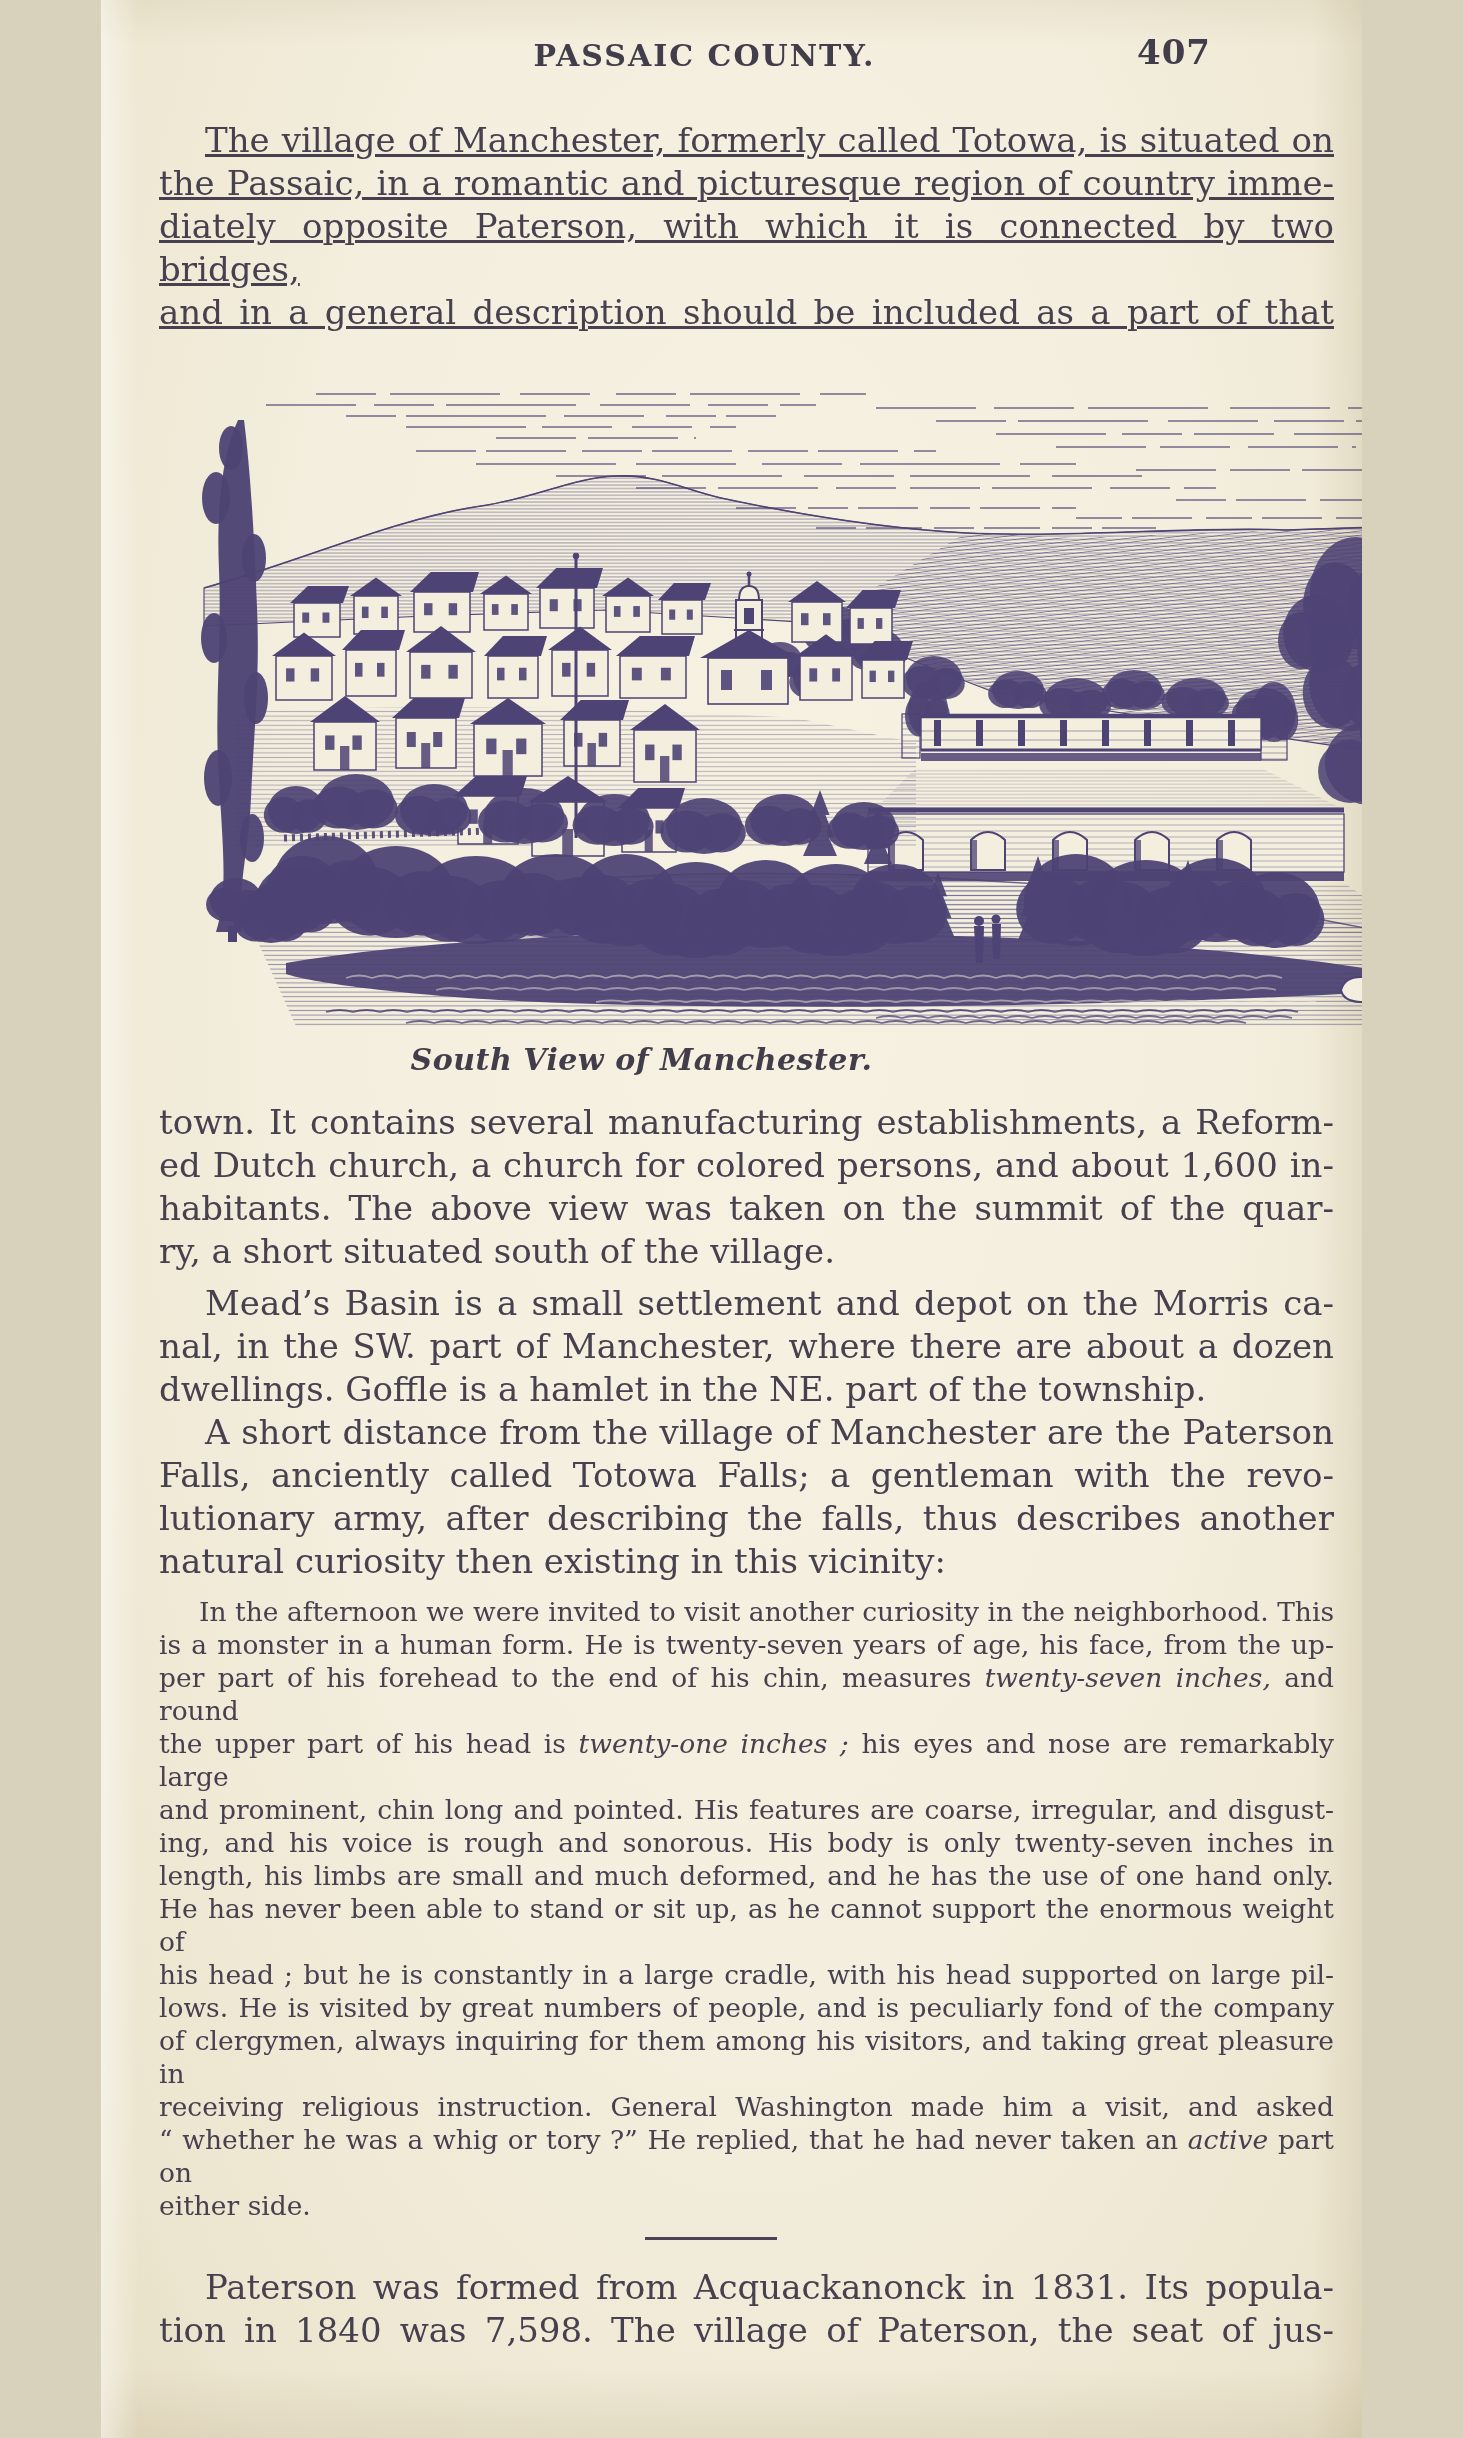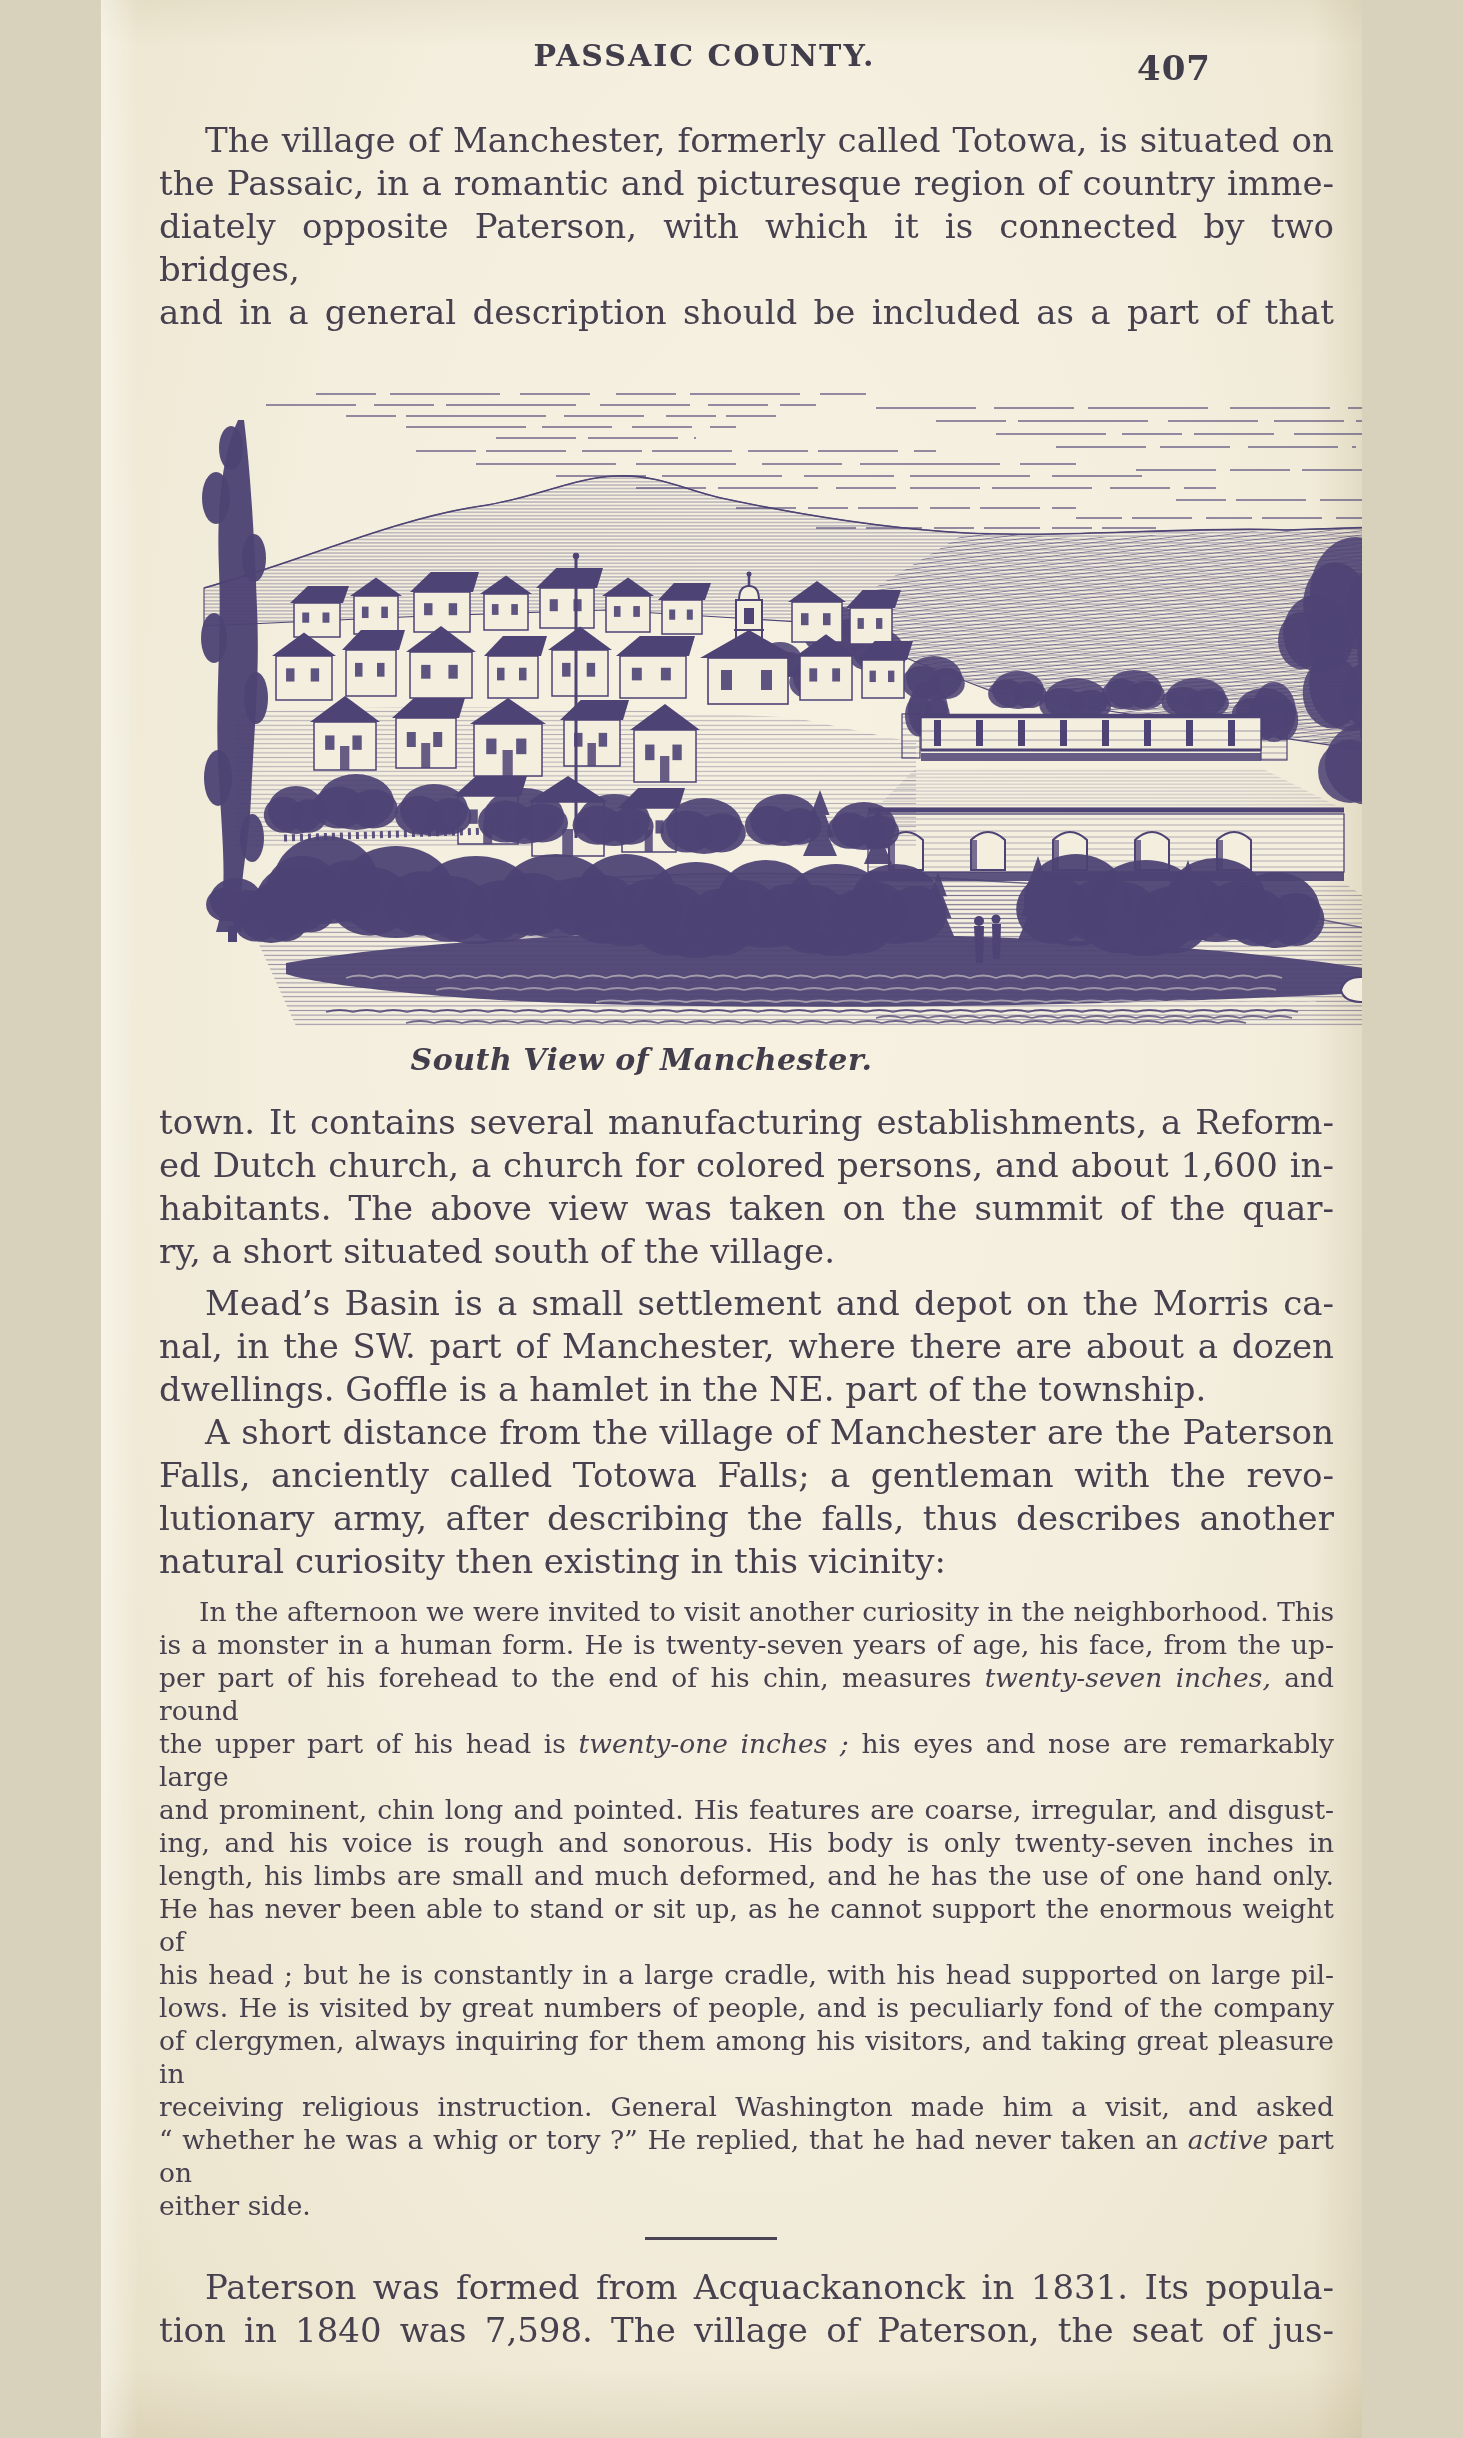--- a/index.html
+++ b/index.html
@@ -17,26 +17,26 @@
     content:"";position:absolute;inset:0;pointer-events:none;
     background:
       linear-gradient(90deg, rgba(255,255,250,.5) 0, rgba(255,255,250,0) 38px),
       linear-gradient(270deg, rgba(180,166,130,.22) 0, rgba(180,166,130,0) 50px),
       linear-gradient(180deg, rgba(190,178,145,.18) 0, rgba(190,178,145,0) 46px),
       linear-gradient(0deg, rgba(180,166,130,.22) 0, rgba(180,166,130,0) 70px);
   }
   .col{margin:0 28px 0 58px;position:relative;}
   .header{position:relative;padding-top:38px;text-align:center;}
   .running-title{font-weight:bold;font-size:30px;letter-spacing:2px;transform:translateX(-42px);display:inline-block;color:#423d4b;}
-  .page-number{position:absolute;right:123px;top:48px;font-weight:bold;font-size:34px;letter-spacing:1px;color:#423d4b;}
+  .page-number{position:absolute;right:123px;top:32px;font-weight:bold;font-size:34px;letter-spacing:1px;color:#423d4b;}
   .para{font-size:34px;line-height:43px;}
   .line{text-align:justify;text-align-last:justify;white-space:normal;}
   .line.last{text-align-last:left;}
   .line.indent{text-indent:46px;}
-  .p1{margin-top:46px;}
+  .p1{margin-top:46px;text-decoration:underline;}
   .figure-wrap{margin:44px 0 0 17px;width:1315px;height:650px;}
   .caption{margin-top:14px;text-align:center;font-style:italic;font-weight:bold;font-size:30px;letter-spacing:.5px;transform:translateX(-105px);color:#423d4b;}
   .p2{margin-top:24px;}
   .p3{margin-top:9px;}
   .p4{margin-top:0;}
   .quote{margin-top:12px;}
   .quote .line{font-size:26.5px;line-height:33px;}
   .quote .line.indent{text-indent:40px;}
   .it{font-style:italic;}
   .divider{margin:15px auto 0;width:132px;height:0;border-top:3px solid #4a4455;transform:translateX(-36px);}

